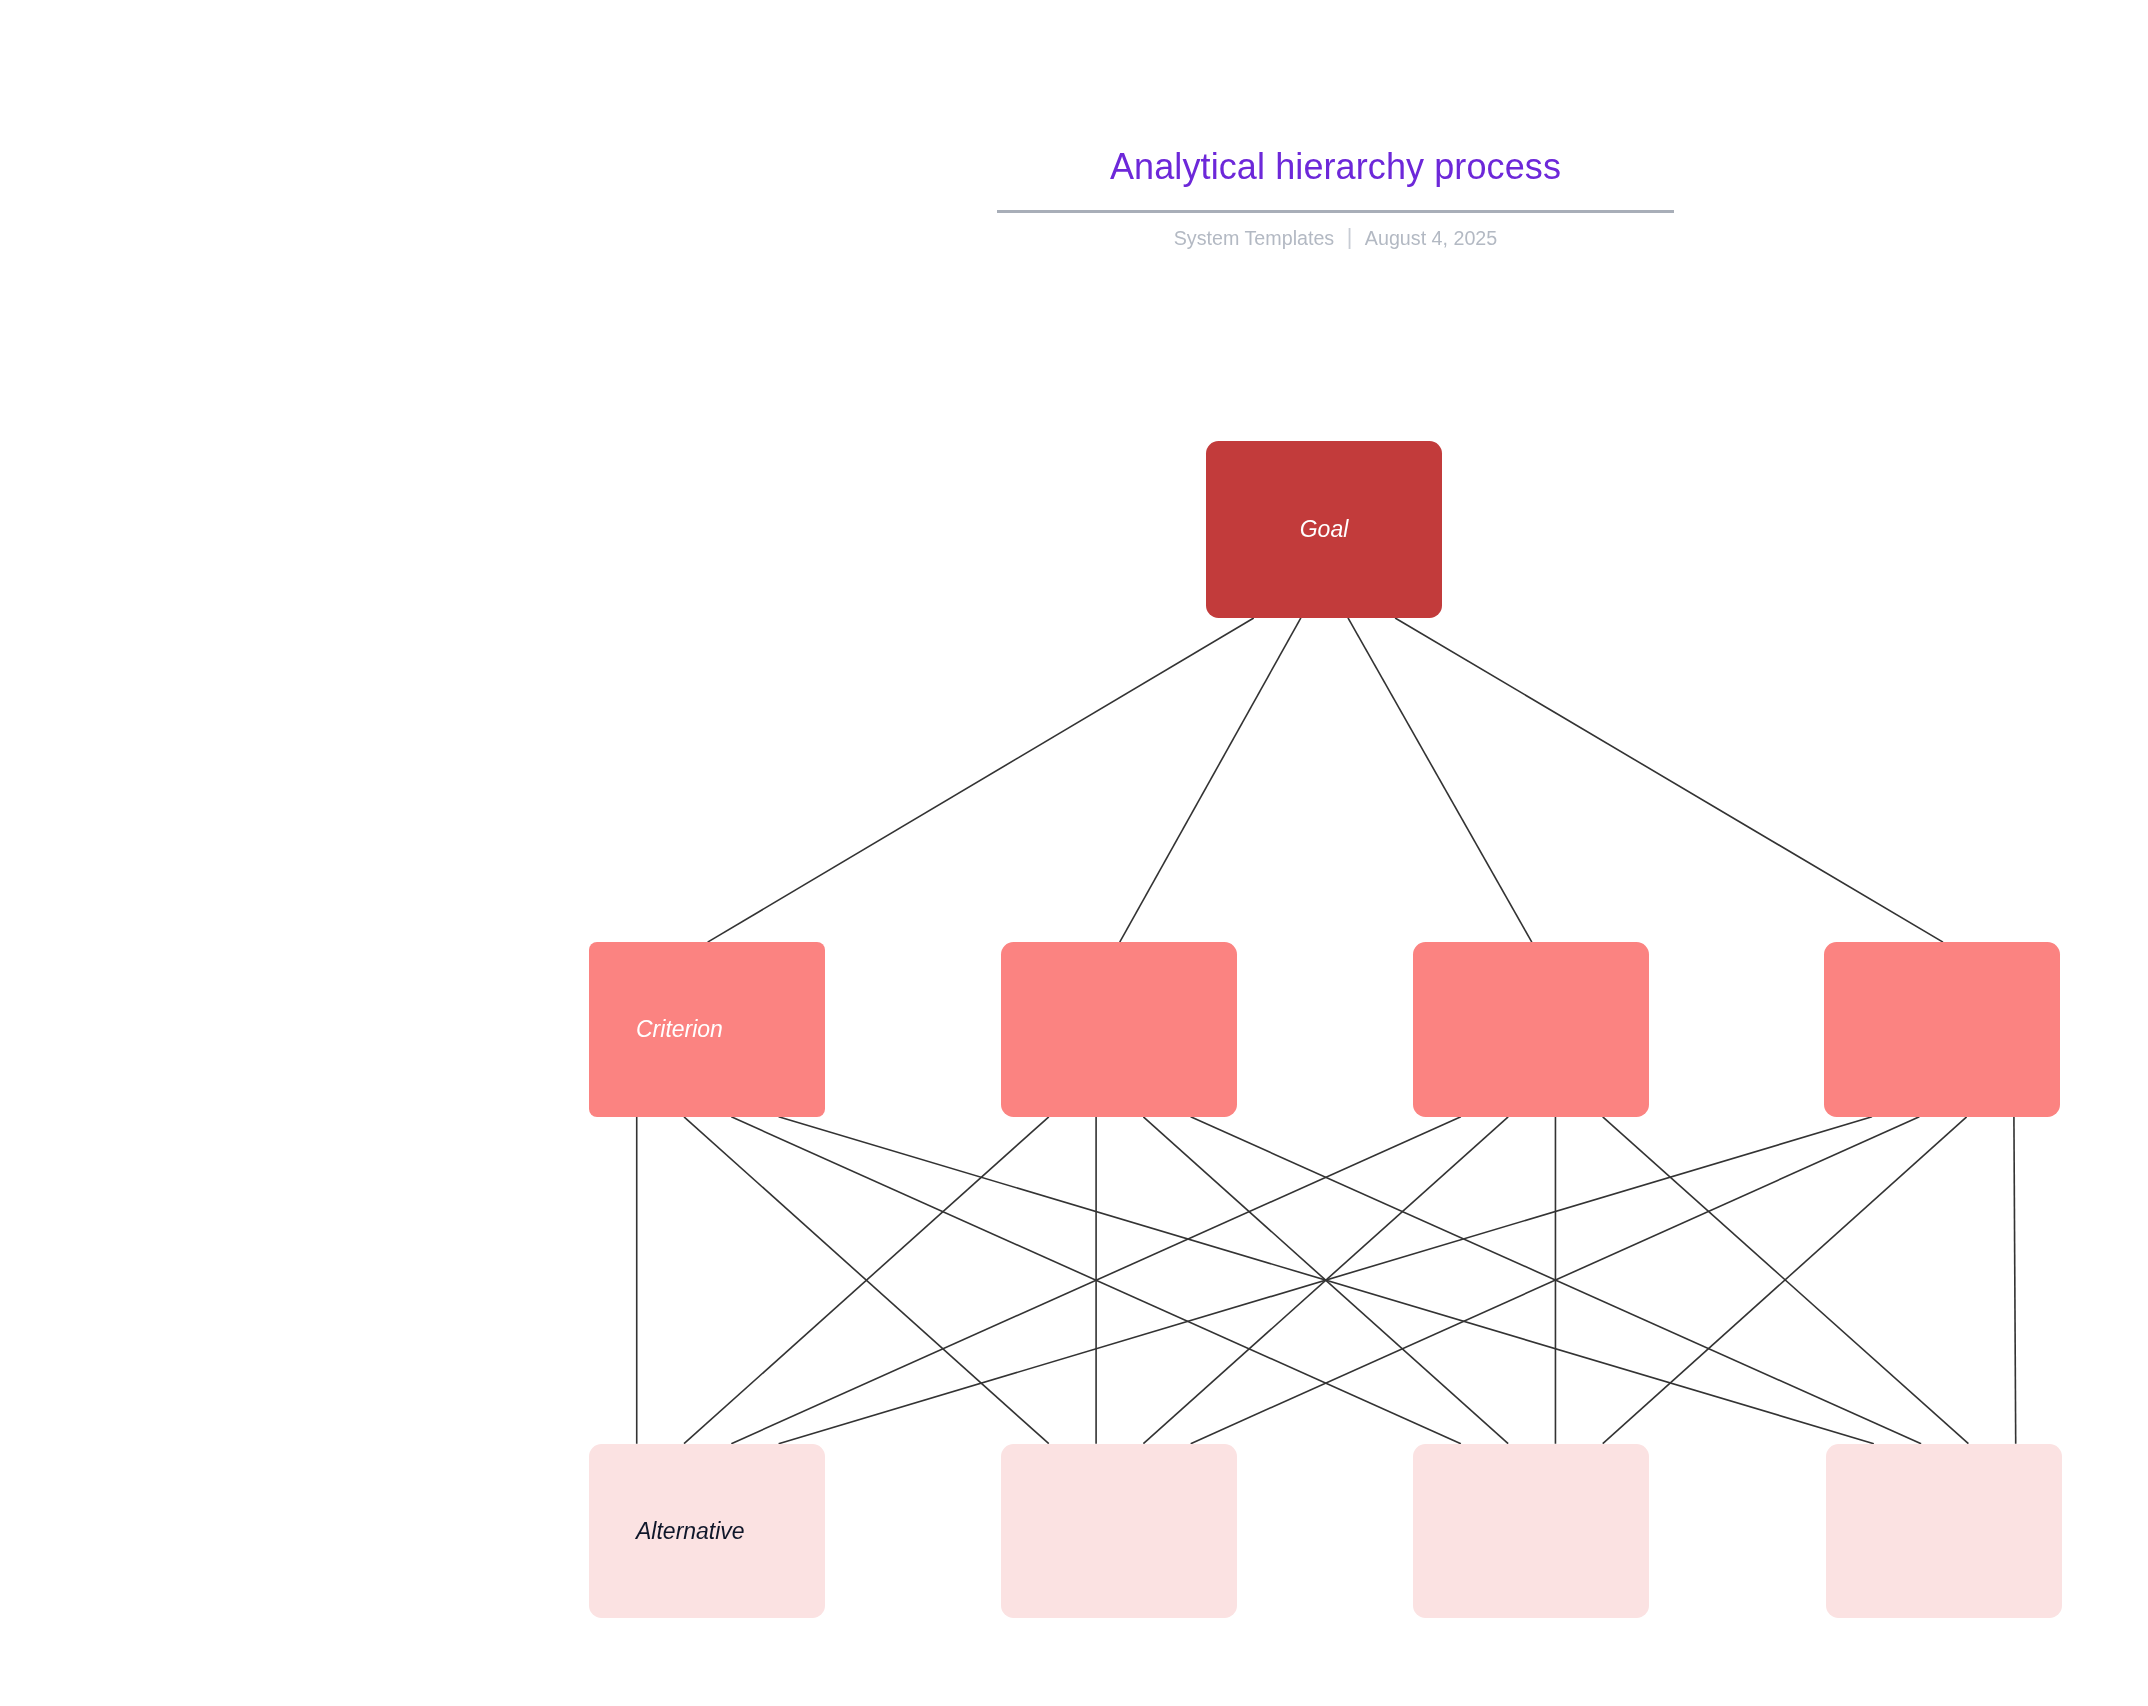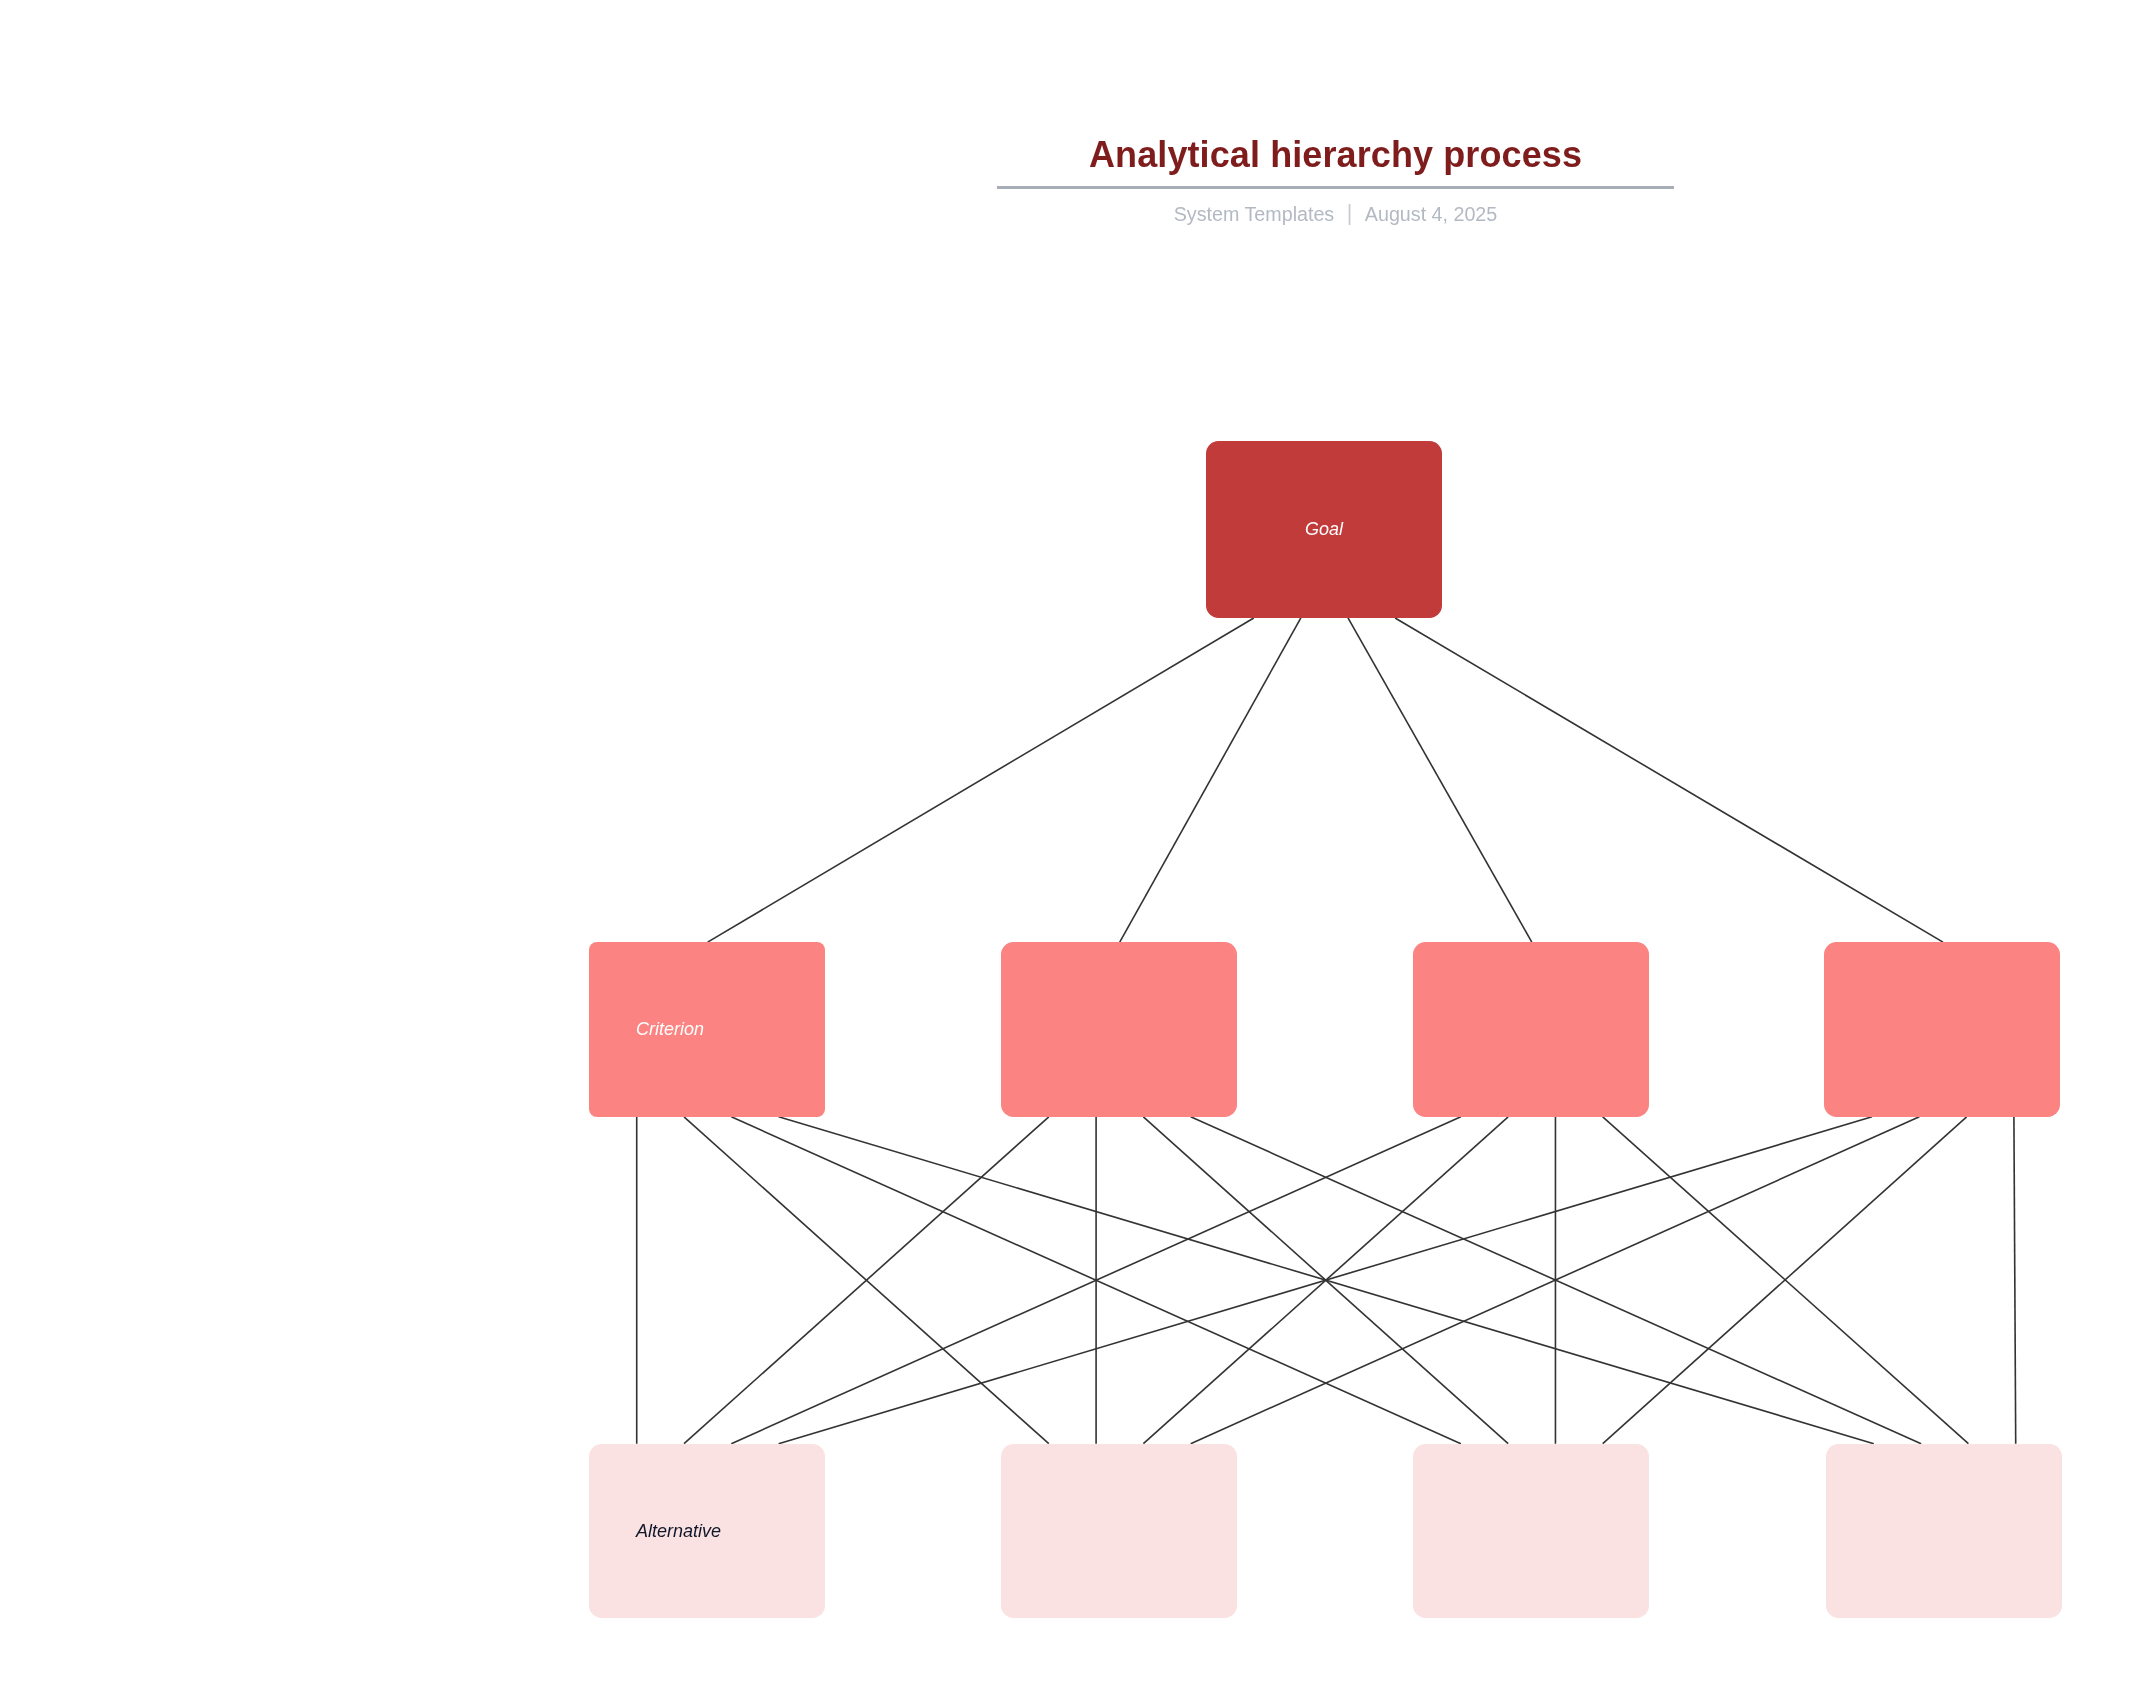--- a/index.html
+++ b/index.html
@@ -19,25 +19,25 @@
   
   #header {
     position: absolute;
     left: 997px;
     top: 134px;
     width: 677px;
     text-align: center;
   }
   #doc-title {
     font-size: 36px;
-    font-weight: bold;
-    color: #7f1d1d;
+    font-weight: normal;
+    color: #6d28d9;
     letter-spacing: 0.1px;
     line-height: 1.15;
-    margin: 0;
+    margin: 12px;
     padding: 0 0 10.7px 0;
     white-space: nowrap;
   }
   #title-rule {
     width: 100%;
     height: 2.7px;
     background: #a8aeb8;
   }
   #subtitle {
     margin-top: 14.3px;
@@ -77,21 +77,21 @@
   .node {
     position: absolute;
     box-sizing: border-box;
     display: flex;
     align-items: center;
     padding-left: 47px;
     border-radius: 12.5px;
   }
   .node-label {
     font-style: italic;
-    font-size: 18px;
+    font-size: 23px;
     white-space: nowrap;
   }
 
   .node.goal {
     background: #c23b3b;
     justify-content: center;
     padding-left: 0;
   }
   .node.goal .node-label { color: #ffffff; }
 

